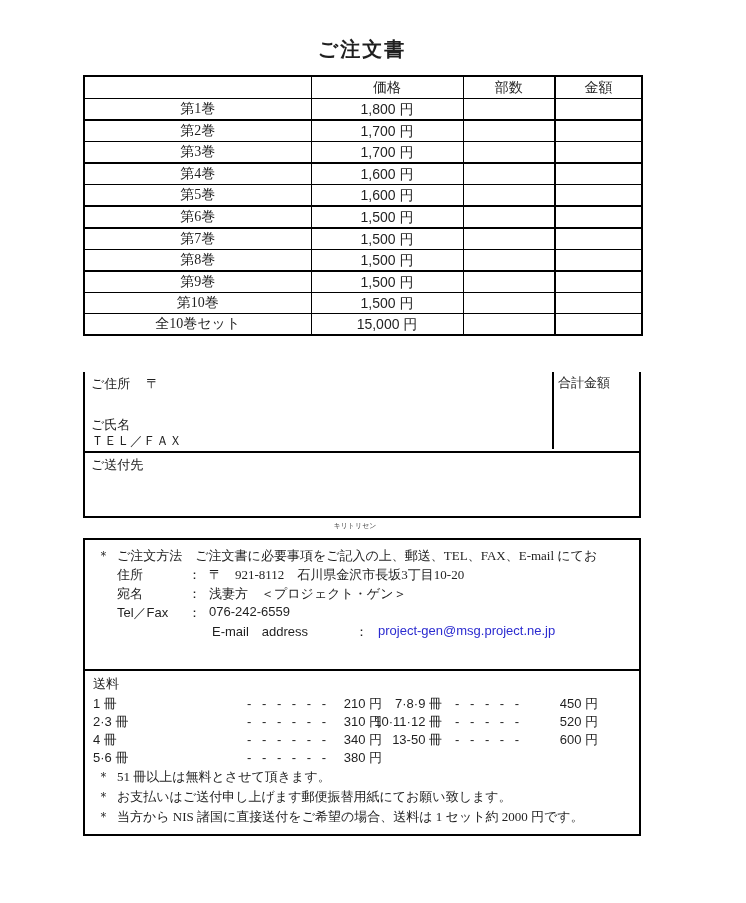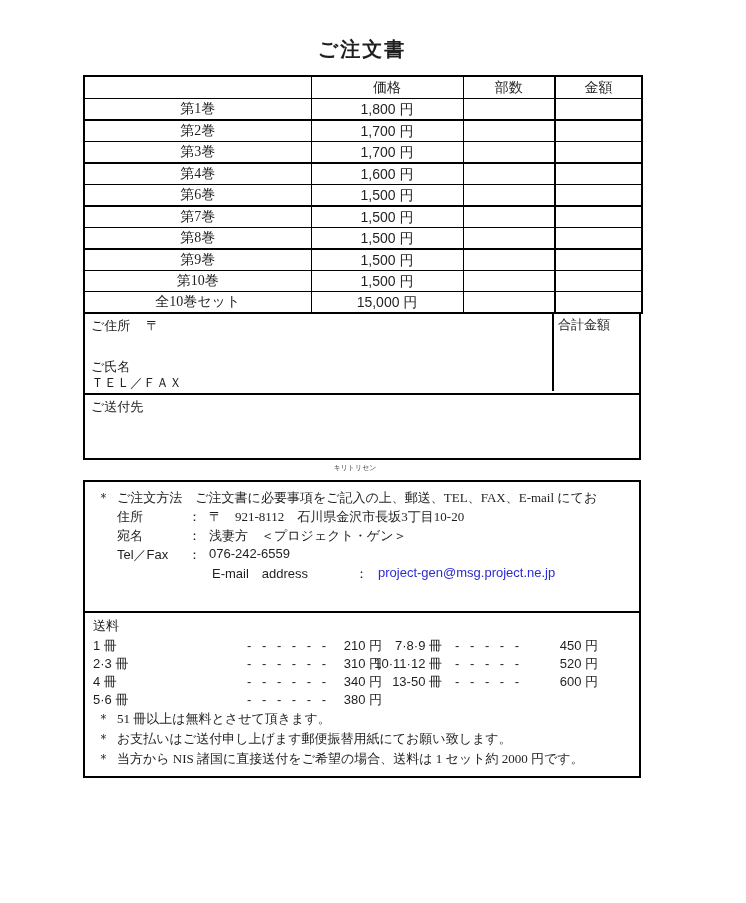--- a/index.html
+++ b/index.html
@@ -28,21 +28,21 @@
     border:1px solid #000;height:20px;padding:0;
     font-size:14px;line-height:20px;text-align:center;
     overflow:hidden;white-space:nowrap;
   }
   #order-table tr.hdr td{height:21px;line-height:21px;}
   #order-table tr.thick td{border-bottom-width:2px;}
   #order-table td.c-amt{border-left-width:2px;}
 
   
   .box{border:2px solid #000;border-top:none;position:relative;background:#fff;}
-  #customer-box{height:81px;}
+  #customer-box{height:81px;margin-top:36px;}
   #customer-box .fld{position:absolute;left:6px;font-size:13px;white-space:nowrap;}
   #postal-mark{margin-left:16px;}
   #total-cell{
     position:absolute;right:0;top:0;width:87px;height:77px;
     border-left:2px solid #000;font-size:13px;padding:2px 0 0 4px;
   }
   #shipto-box{height:65px;}
   #shipto-box .fld{position:absolute;left:6px;top:3px;font-size:13px;}
 
   
@@ -119,20 +119,26 @@
       <td></td>
       <td class="c-amt"></td>
     </tr>
     <tr>
       <td>第4巻</td>
       <td class="sans">1,600 円</td>
       <td></td>
       <td class="c-amt"></td>
     </tr>
     <tr class="thick">
+      <td>第5巻</td>
+      <td class="sans">1,600 円</td>
+      <td></td>
+      <td class="c-amt"></td>
+    </tr>
+    <tr class="thick">
       <td>第6巻</td>
       <td class="sans">1,500 円</td>
       <td></td>
       <td class="c-amt"></td>
     </tr>
     <tr>
       <td>第7巻</td>
       <td class="sans">1,500 円</td>
       <td></td>
       <td class="c-amt"></td>

